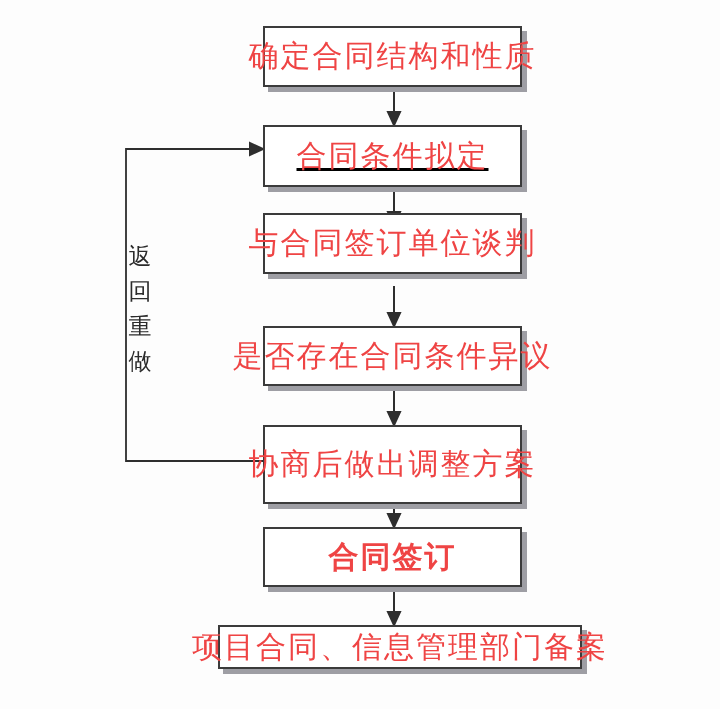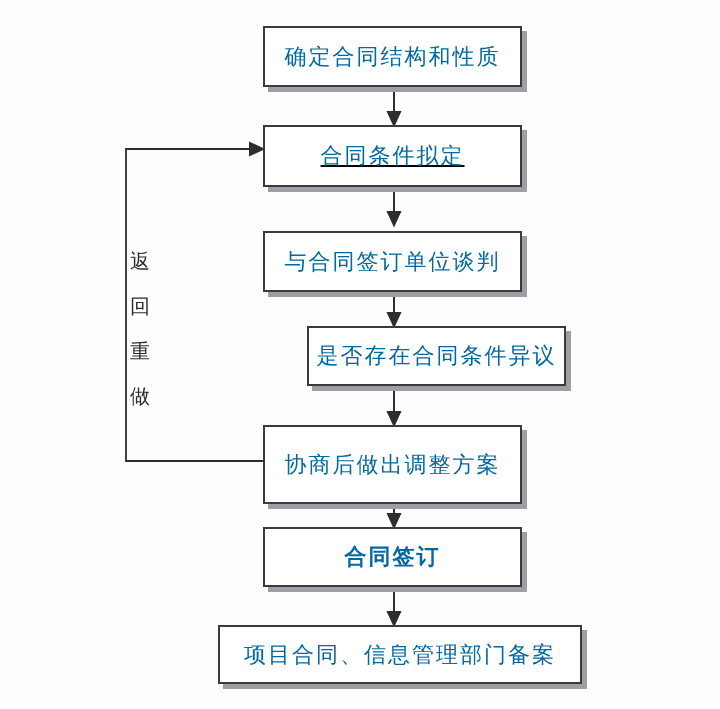--- a/index.html
+++ b/index.html
@@ -29,39 +29,39 @@
     width: 259px;
     background: #ffffff;
     border: 2px solid #3b3b3b;
     box-shadow: 5px 5px 0 #9e9ea4;
     display: flex;
     align-items: center;
     justify-content: center;
     box-sizing: border-box;
   }
   .node-label {
-    font-size: 22px;
-    color: #0369a1;
+    font-size: 30px;
+    color: #ef4444;
     letter-spacing: 2px;
     white-space: nowrap;
   }
   .node-1 { top: 26px;  height: 61px; }
   .node-2 { top: 125px; height: 62px; text-decoration: underline; }
-  .node-3 { top: 231px; height: 61px; }
-  .node-4 { top: 326px; height: 60px; margin-left: 44px; }
+  .node-3 { top: 213px; height: 61px; }
+  .node-4 { top: 326px; height: 60px; }
   .node-5 { top: 425px; height: 79px; text-align: right; }
   .node-6 { top: 527px; height: 60px; font-weight: bold; }
-  .node-7 { top: 625px; height: 59px; left: 218px; width: 364px; }
+  .node-7 { top: 625px; height: 44px; left: 218px; width: 364px; }
   .loop-label {
     position: absolute;
     left: 127px;
     top: 239px;
     width: 26px;
-    font-size: 20px;
-    line-height: 45px;
+    font-size: 23px;
+    line-height: 35px;
     color: #2b2b2b;
     text-align: center;
     word-break: break-all;
   }
 </style>
 </head>
 <body>
 
 <div class="stage">
 

